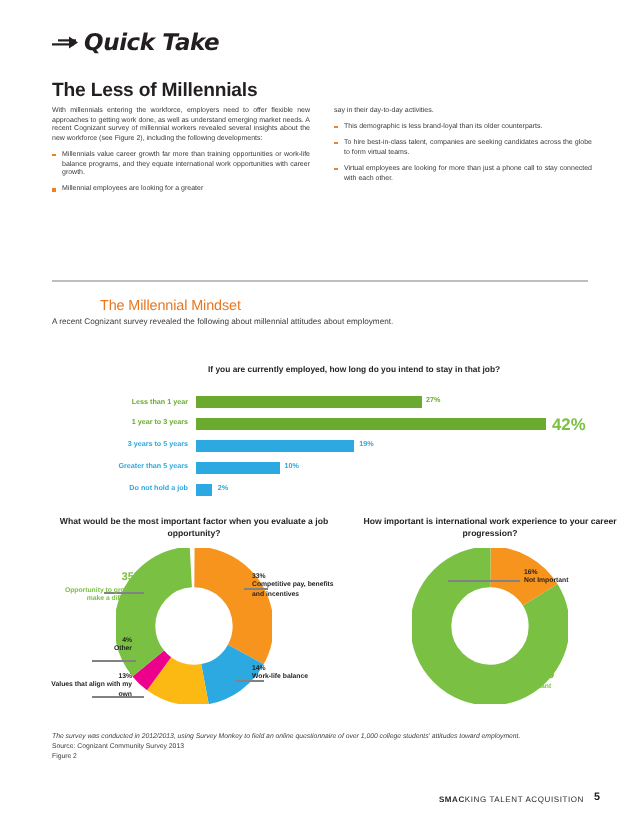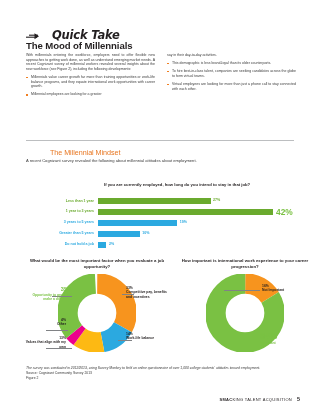--- a/index.html
+++ b/index.html
@@ -7,21 +7,21 @@
   body {
     background:#ffffff;
     font-family:"Liberation Sans", sans-serif;
     color:#231f20;
     position:relative;
     overflow:hidden;
   }
   .page { position:absolute; inset:0; padding:0 20px; }
 
   
-  .quicktake { position:absolute; left:26px; top:26px; display:flex; align-items:center; gap:12px; }
+  .quicktake { position:absolute; left:26px; top:12px; display:flex; align-items:center; gap:2px; }
   .qt-mark { display:block; }
   .qt-title {
     font-family:"DejaVu Sans", sans-serif;
     font-style:italic; font-weight:bold;
     font-size:11.5px; letter-spacing:-0.2px; color:#231f20;
   }
   .section-title {
     position:absolute; left:26px; top:40px;
     font-size:9.6px; font-weight:bold; color:#231f20; letter-spacing:-0.1px;
   }
@@ -116,21 +116,21 @@
     <span class="qt-mark">
       <svg width="14" height="8" viewBox="0 0 14 8">
         <path d="M0 5.2 L11 5.2" stroke="#231f20" stroke-width="1.1" fill="none"></path>
         <path d="M3 3.2 L12 3.2" stroke="#231f20" stroke-width="1.1" fill="none"></path>
         <path d="M8.5 1.2 L13 4.2 L8.5 7.2 Z" fill="#231f20"></path>
       </svg>
     </span>
     <span class="qt-title">Quick Take</span>
   </div>
 
-  <div class="section-title">The Mood of Millennials</div>
+  <div class="section-title">The Less of Millennials</div>
 
   <div class="cols">
     <div class="col col-left">
       <p class="body-p">With millennials entering the workforce, employers need to offer flexible new approaches to getting work done, as well as understand emerging market needs. A recent Cognizant survey of millennial workers revealed several insights about the new workforce (see Figure 2), including the following developments:</p>
       <ul class="bullets">
         <li>Millennials value career growth far more than training opportunities or work-life balance programs, and they equate international work opportunities with career growth.</li>
         <li>Millennial employees are looking for a greater</li>
       </ul>
     </div>
     <div class="col col-right">

